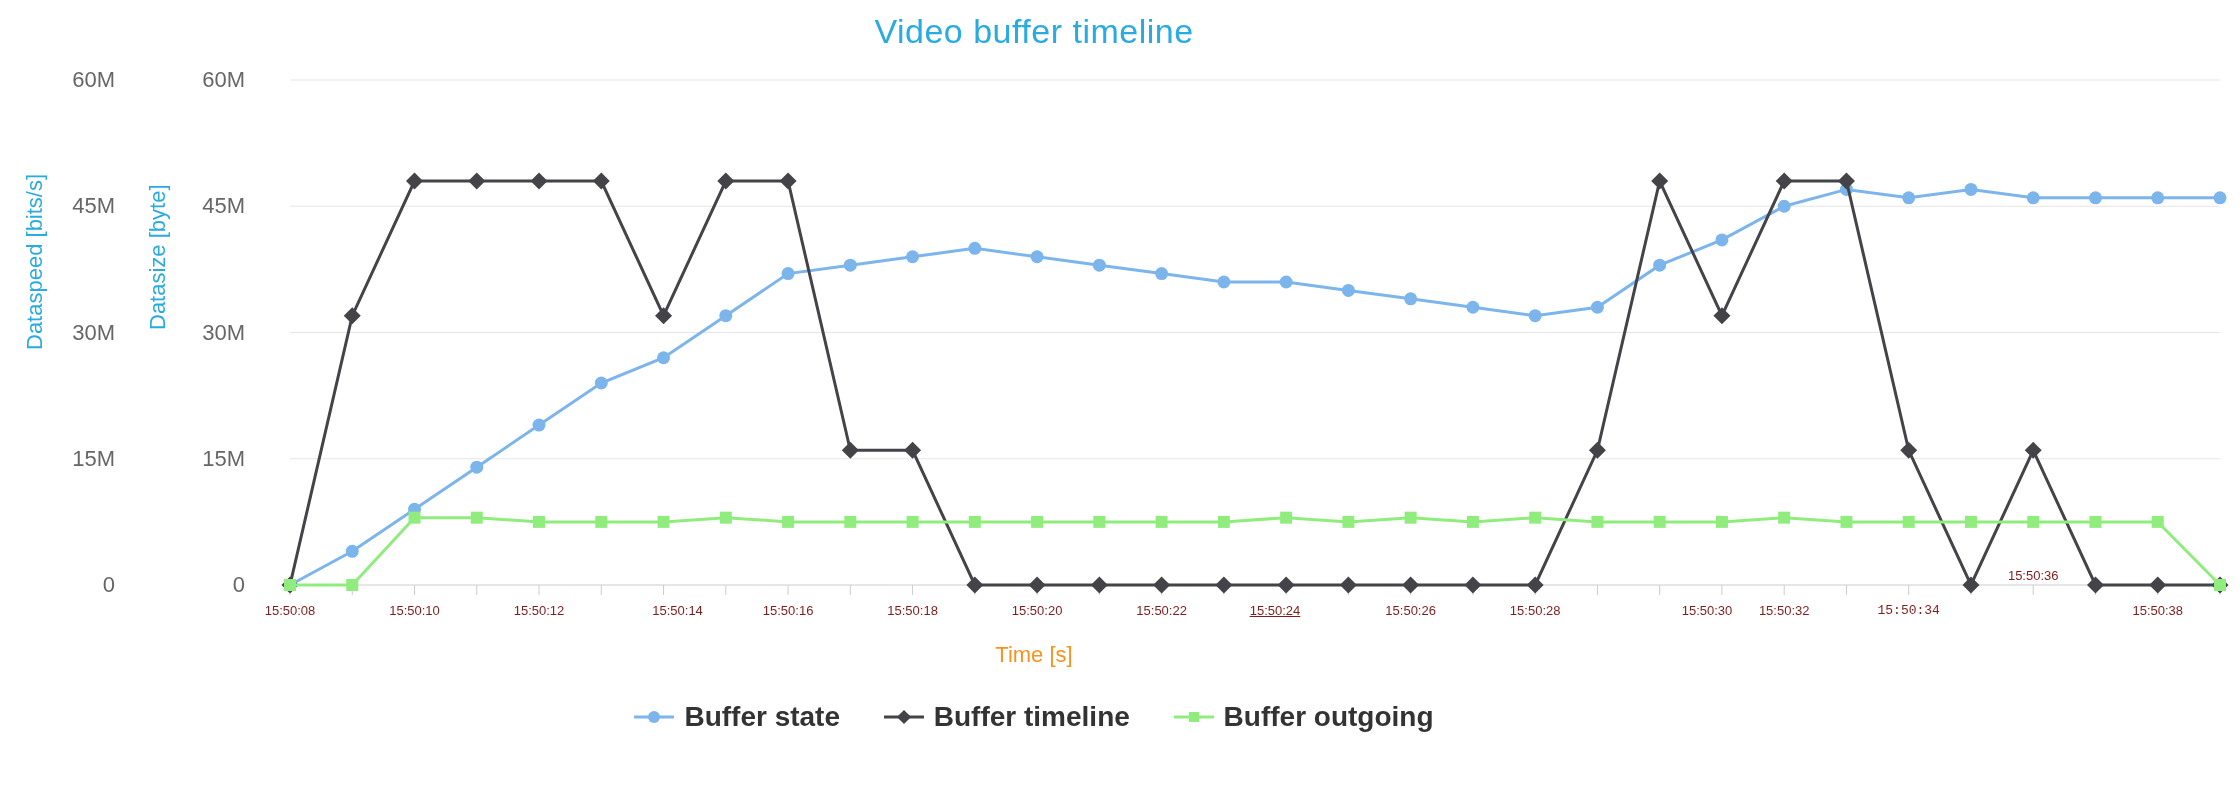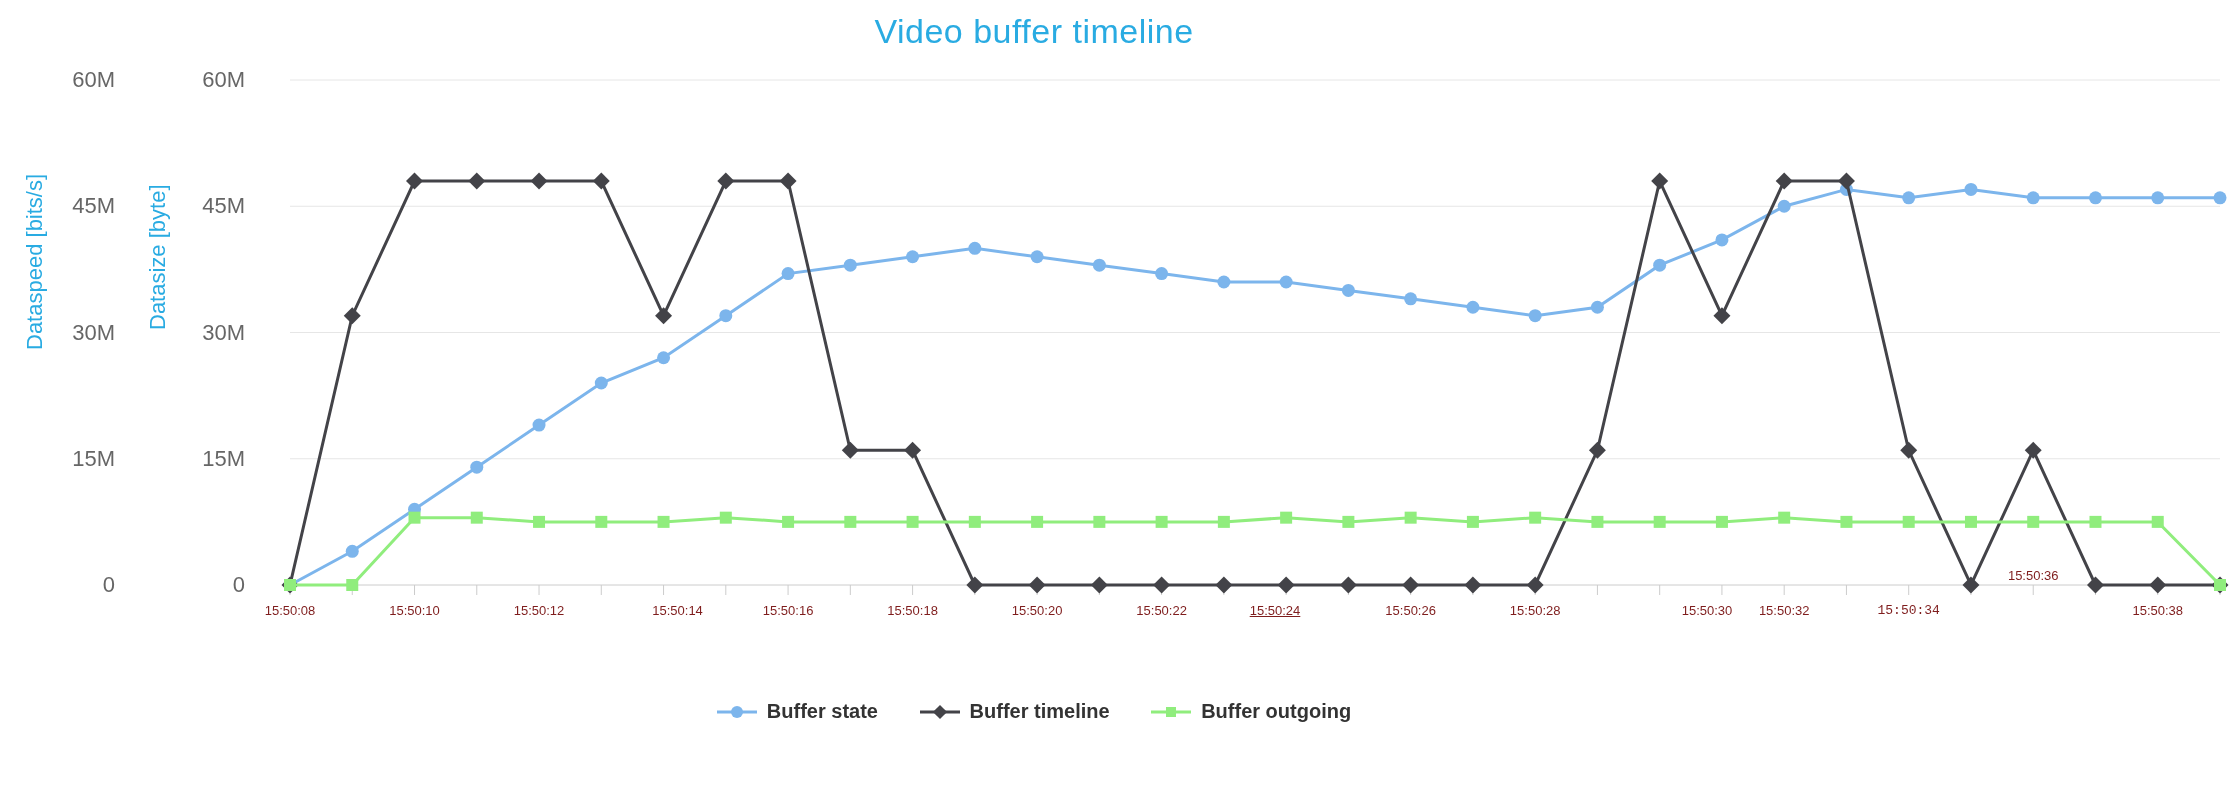--- a/index.html
+++ b/index.html
@@ -54,21 +54,21 @@
     text-align: center;
     top: 642px;
     font-size: 22px;
     color: #f7931e;
   }
   .legend {
     position: absolute;
     left: 0; right: 0;
     top: 700px;
     text-align: center;
-    font-size: 20px;
+    font-size: 28px;
     font-weight: 700;
     color: #333333;
   }
   .legend-item {
     display: inline-flex;
     align-items: center;
     margin: 0 18px;
   }
   .legend-marker {
     display: inline-block;
@@ -97,20 +97,21 @@
   }
 </style>
 </head>
 <body>
 
 <div class="plot-wrap">
   <div class="title">Video buffer timeline</div>
 
   <div class="axis-label-left1">Dataspeed [bits/s]</div>
   <div class="axis-label-left2">Datasize [byte]</div>
+  <div class="axis-label-bottom">Time [s]</div>
 
   <svg id="chart-svg" width="2240" height="800">
       <line x1="290" x2="2220" y1="585" y2="585" stroke="#cccccc" stroke-width="1"></line>
       <line x1="290" x2="2220" y1="458.75" y2="458.75" stroke="#e6e6e6" stroke-width="1"></line>
       <line x1="290" x2="2220" y1="332.5" y2="332.5" stroke="#e6e6e6" stroke-width="1"></line>
       <line x1="290" x2="2220" y1="206.25" y2="206.25" stroke="#e6e6e6" stroke-width="1"></line>
       <line x1="290" x2="2220" y1="80" y2="80" stroke="#e6e6e6" stroke-width="1"></line>
       <line x1="290" x2="290" y1="585" y2="595" stroke="#cccccc" stroke-width="1"></line>
       <line x1="352.258064516129" x2="352.258064516129" y1="585" y2="595" stroke="#cccccc" stroke-width="1"></line>
       <line x1="414.51612903225805" x2="414.51612903225805" y1="585" y2="595" stroke="#cccccc" stroke-width="1"></line>

